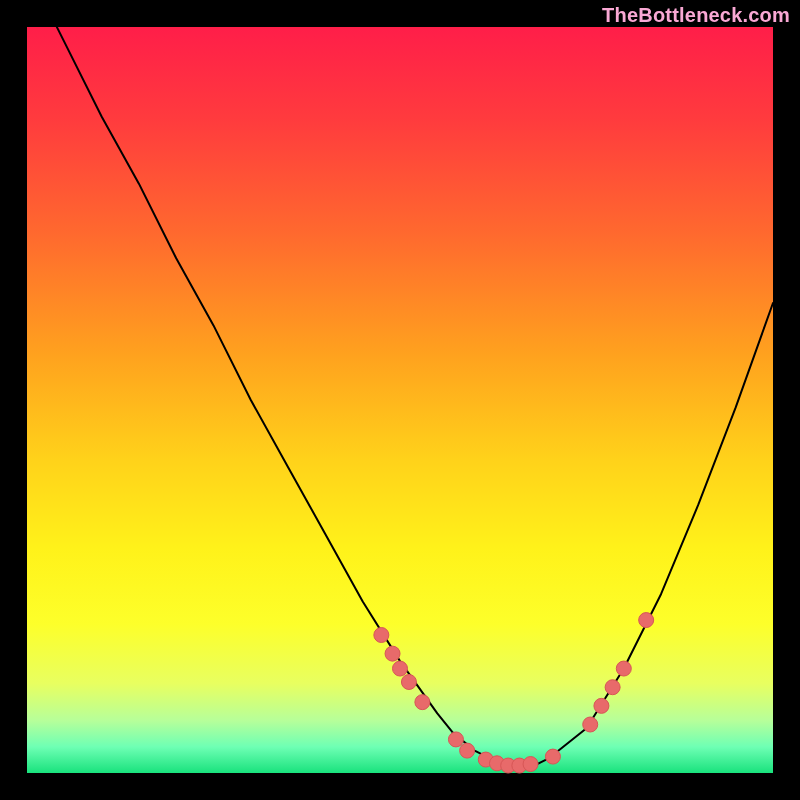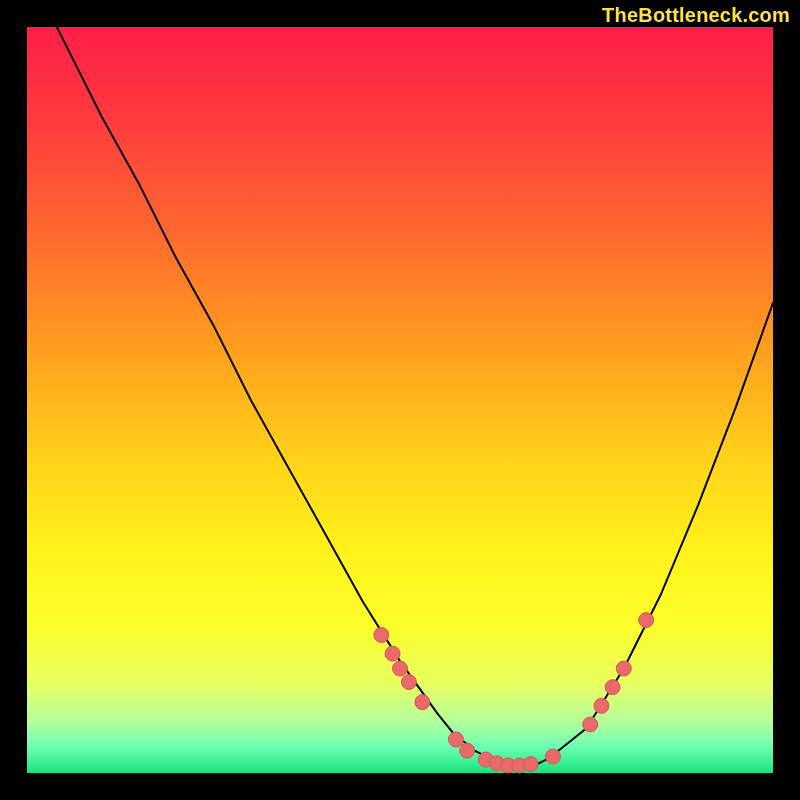--- a/index.html
+++ b/index.html
@@ -42,21 +42,21 @@
     left: 0;
     top: 0;
     width: 746px;
     height: 746px;
     overflow: visible;
   }
   .watermark {
     position: absolute;
     top: 4px;
     right: 10px;
-    color: #fde047;
+    color: #f9a8d4;
     font-size: 20px;
     font-weight: 600;
     letter-spacing: 0.2px;
     user-select: none;
   }
 </style>
 </head>
 <body>
 
 <div class="frame">

